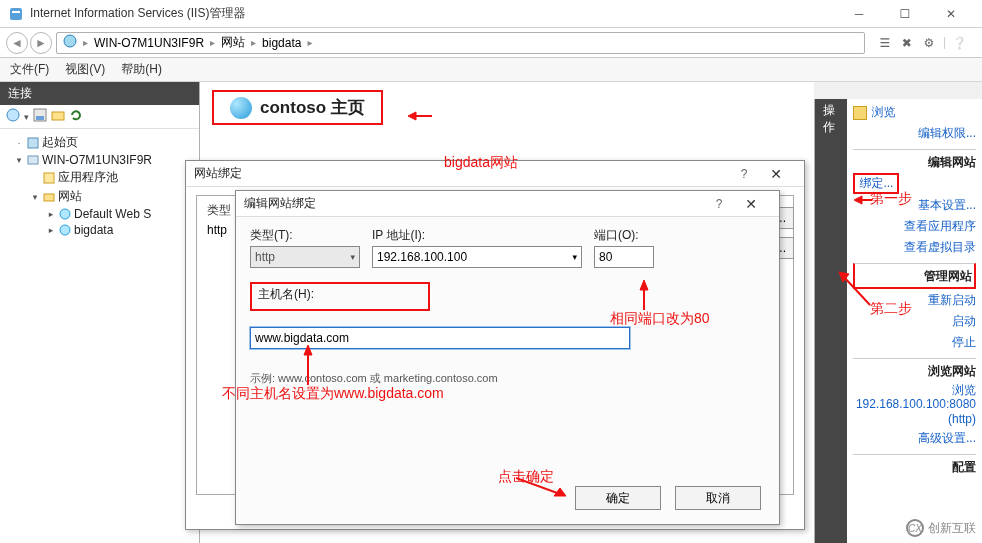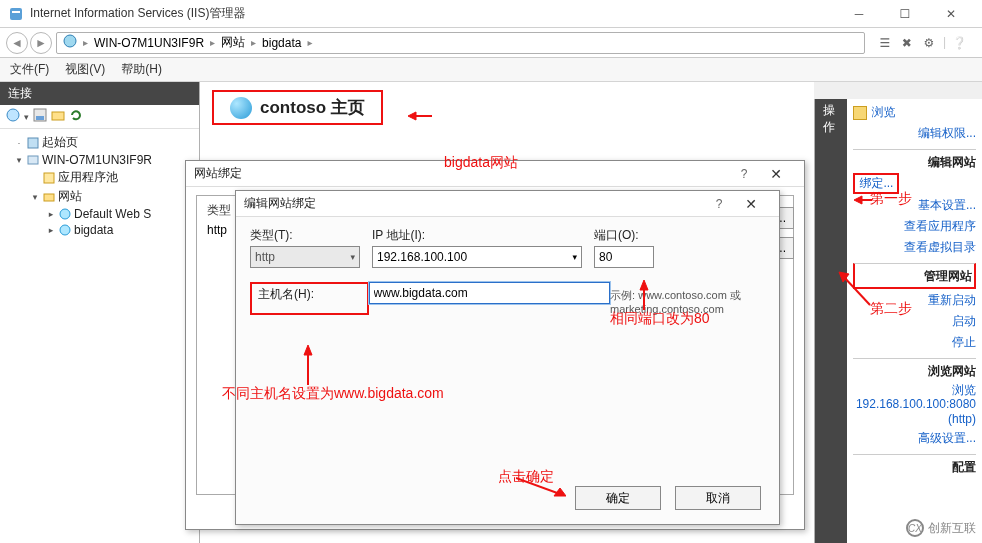--- a/index.html
+++ b/index.html
@@ -275,21 +275,21 @@
       <div class="form-select" style="display:flex;align-items:center;justify-content:space-between;padding:0 4px;">
           <span>192.168.100.100</span>
           <span style="font-size:9px">▾</span>
         </div>
     </div>
     <div class="form-group" style="width:70px">
       <span class="form-label">端口(O):</span>
       <input class="form-input red-box" style="width: 60px;" value="80">
     </div>
   </div>
-  <div class="form-row" style="margin-top:8px;gap:0;">
+  <div class="form-row" style="margin-top:8px;flex-direction:column;gap:16px;">
     <div class="red-box" style="padding:2px 6px 6px;width:180px;">
       <span class="form-label">主机名(H):</span>
     </div>
     <input class="form-input" style="width: 380px; border: 1px solid rgb(42, 111, 201); outline: rgb(156, 195, 237) solid 1px;" value="www.bigdata.com">
     <div style="font-size:11px;color:#555;margin-top:6px;">示例: www.contoso.com 或 marketing.contoso.com</div>
   </div>
   <div class="btn-row">
     <div class="btn red-box" style="padding:0 20px">确定</div>
     <div class="btn">取消</div>
   </div>

